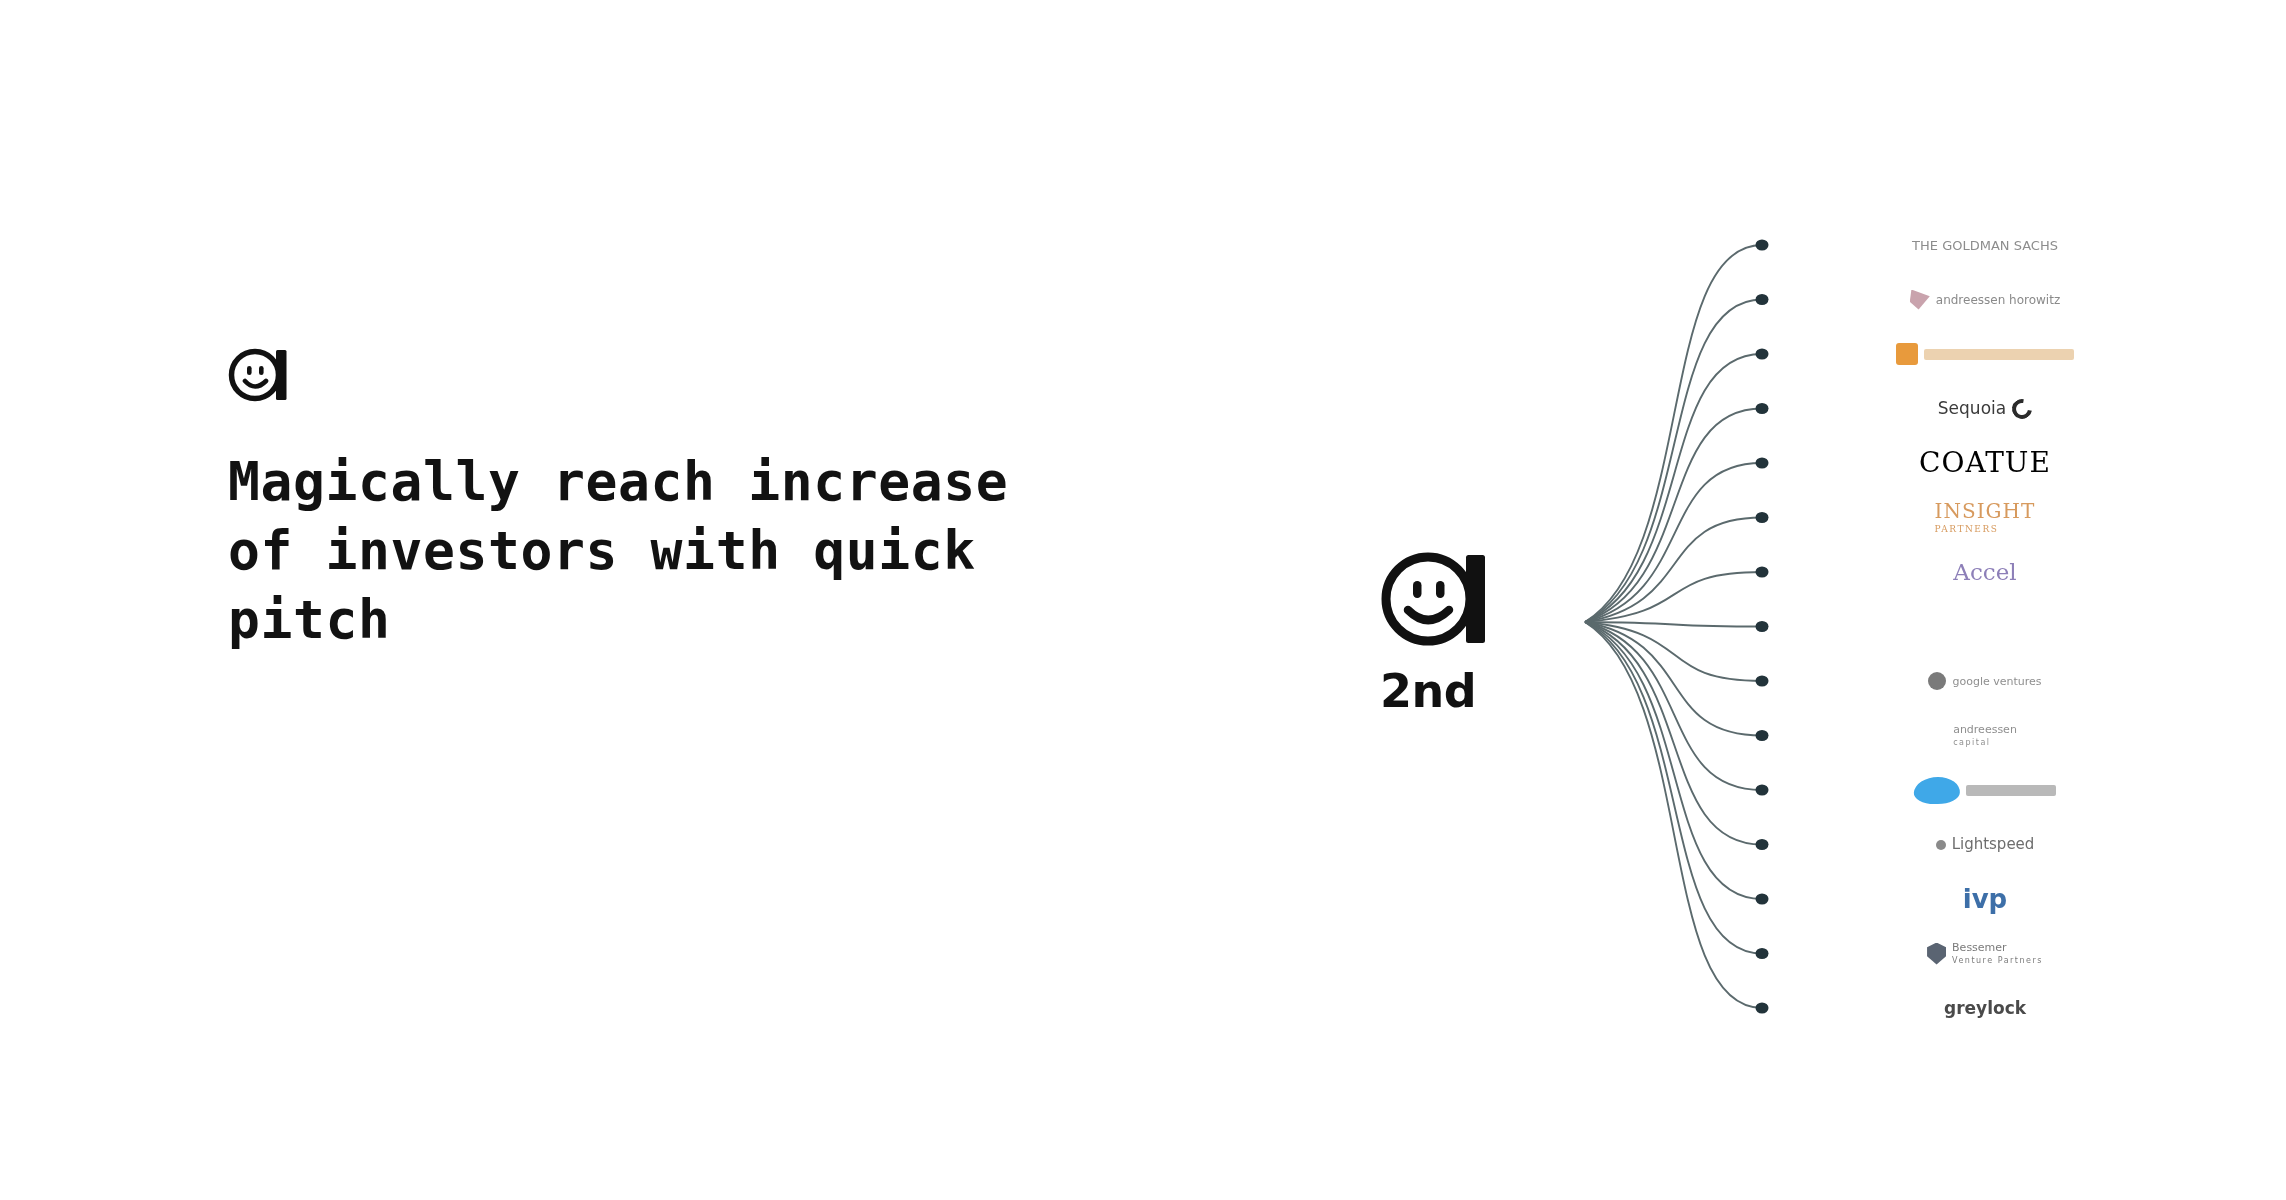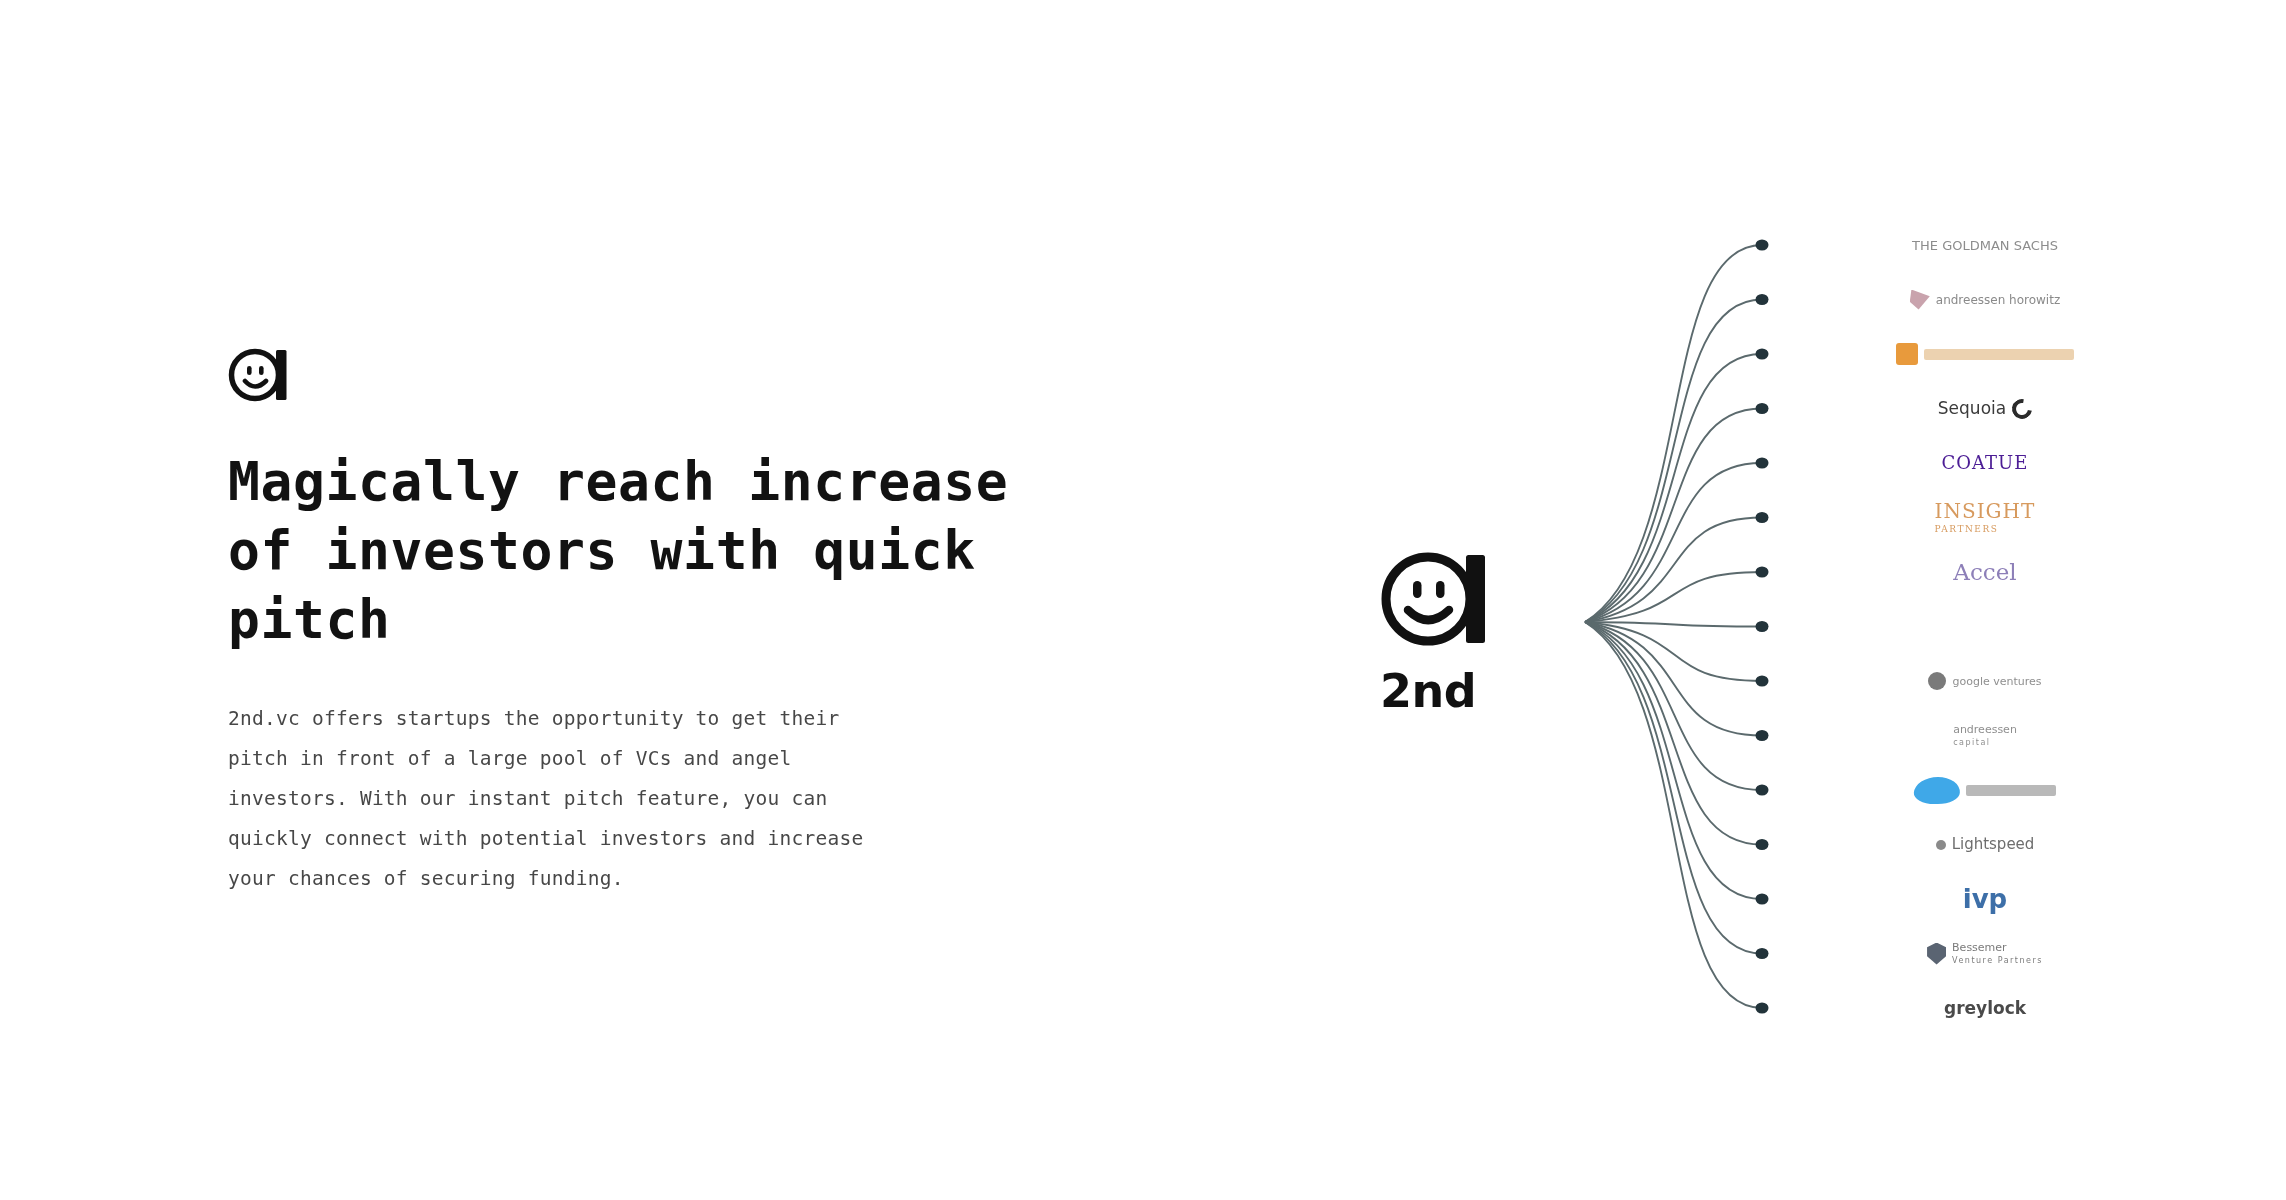--- a/index.html
+++ b/index.html
@@ -190,25 +190,20 @@
       <rect x="19" y="22" width="4.6" height="9" rx="2.3" fill="#111"></rect>
       <rect x="31" y="22" width="4.6" height="9" rx="2.3" fill="#111"></rect>
       <path d="M17 37 Q27 48 38 37" fill="none" stroke="#111" stroke-width="4.6" stroke-linecap="round"></path>
     </svg>
   </div>
 
   <h1 class="headline">Magically reach increase
 of investors with quick
 pitch</h1>
 
-  <p class="body-copy">2nd.vc offers startups the opportunity to get their
-pitch in front of a large pool of VCs and angel
-investors. With our instant pitch feature, you can
-quickly connect with potential investors and increase
-your chances of securing funding.</p>
 
 </div>
 
 <div class="graph-wrap">
 
   <div class="hub">
     <div class="hub-mark">
       <svg viewBox="0 0 118 110" xmlns="http://www.w3.org/2000/svg">
         <circle cx="48" cy="55" r="42" fill="none" stroke="#111" stroke-width="9"></circle>
         <rect x="86" y="11" width="19" height="88" rx="2.5" fill="#111"></rect>
@@ -274,21 +269,21 @@
         </div>
       </div>
       <div class="node-row" style="top: 208.5px;">
         <div class="node-logo">
           <span class="lg-text-sans" style="color: rgb(59, 59, 59); font-size: 17px;">Sequoia</span>
           <span class="ring-mark"></span>
         </div>
       </div>
       <div class="node-row" style="top: 263px;">
         <div class="node-logo">
-          <span class="lg-text" style="color: #4c1d95; font-size: 18px; letter-spacing: 1px;">COATUE</span>
+          <span class="lg-text" style="color: #000000; font-size: 28px; letter-spacing: 1px;">COATUE</span>
         </div>
       </div>
       <div class="node-row" style="top: 317.5px;">
         <div class="node-logo">
           <span class="stack-lines">
             <span class="lg-text" style="color: rgb(215, 154, 94); font-size: 20px; letter-spacing: 1px;">INSIGHT</span>
             <span class="lg-text" style="color: rgb(215, 154, 94); font-size: 9px; letter-spacing: 1.5px;">PARTNERS</span>
           </span>
         </div>
       </div>

